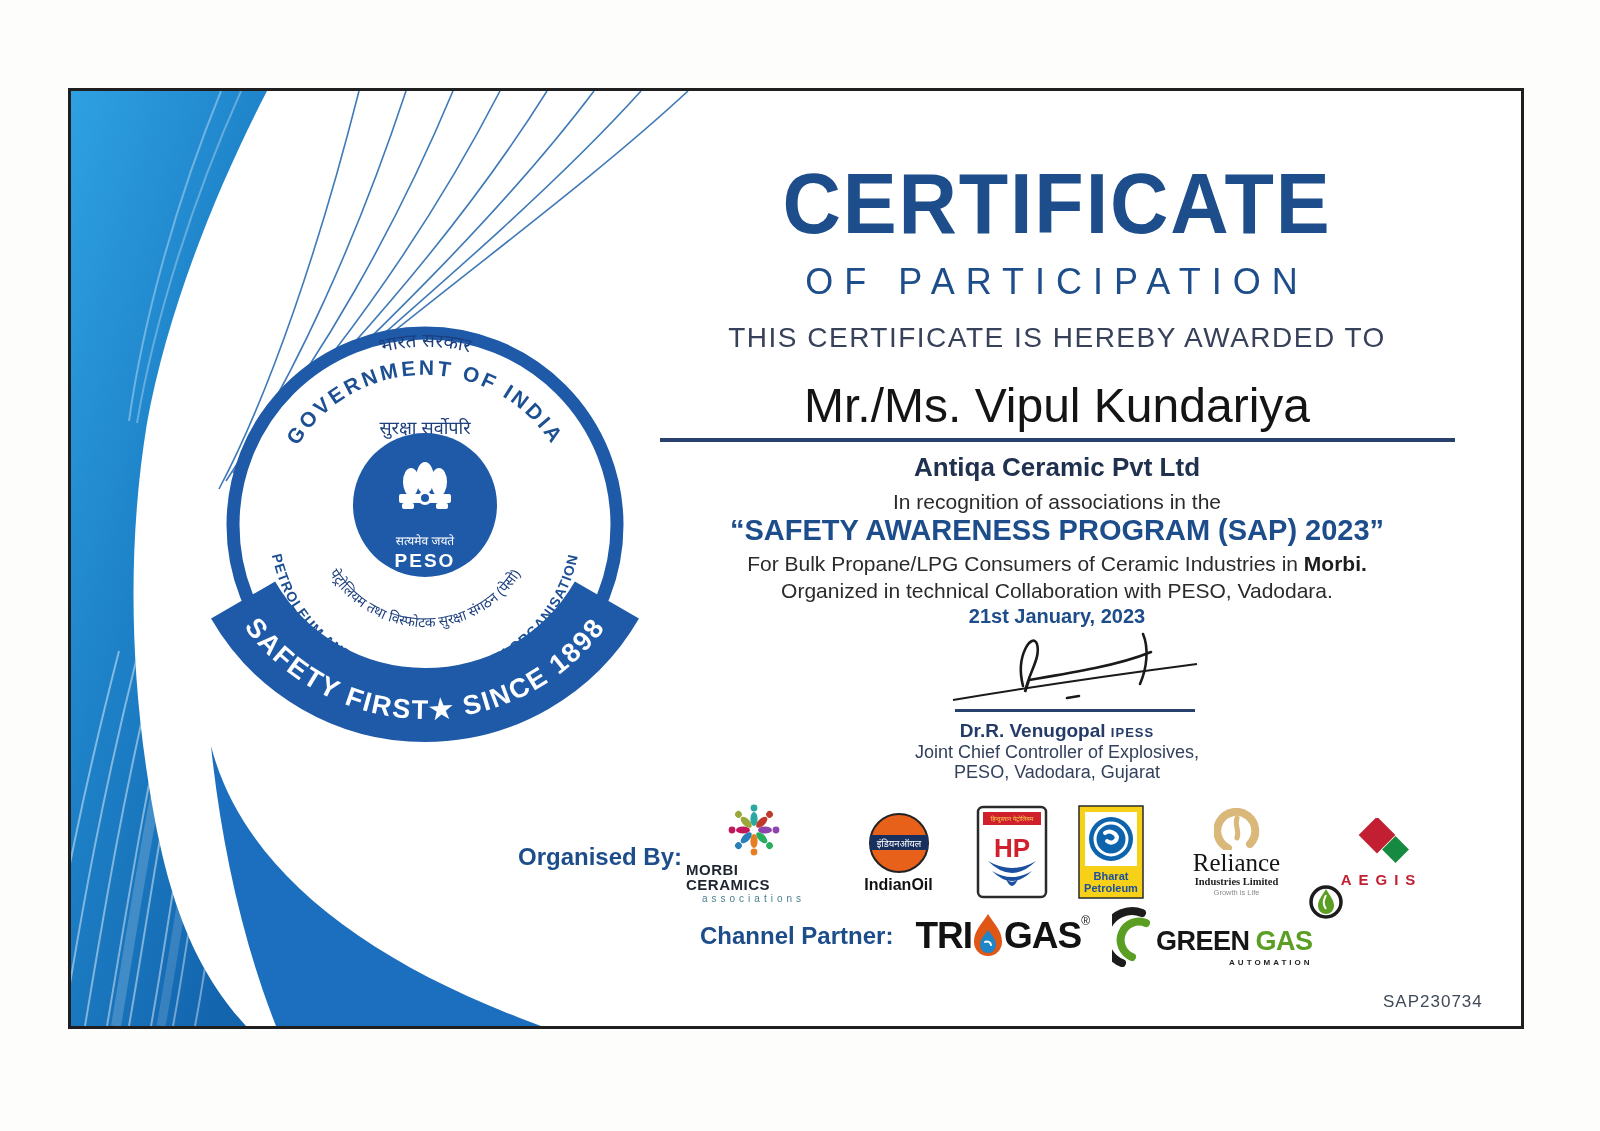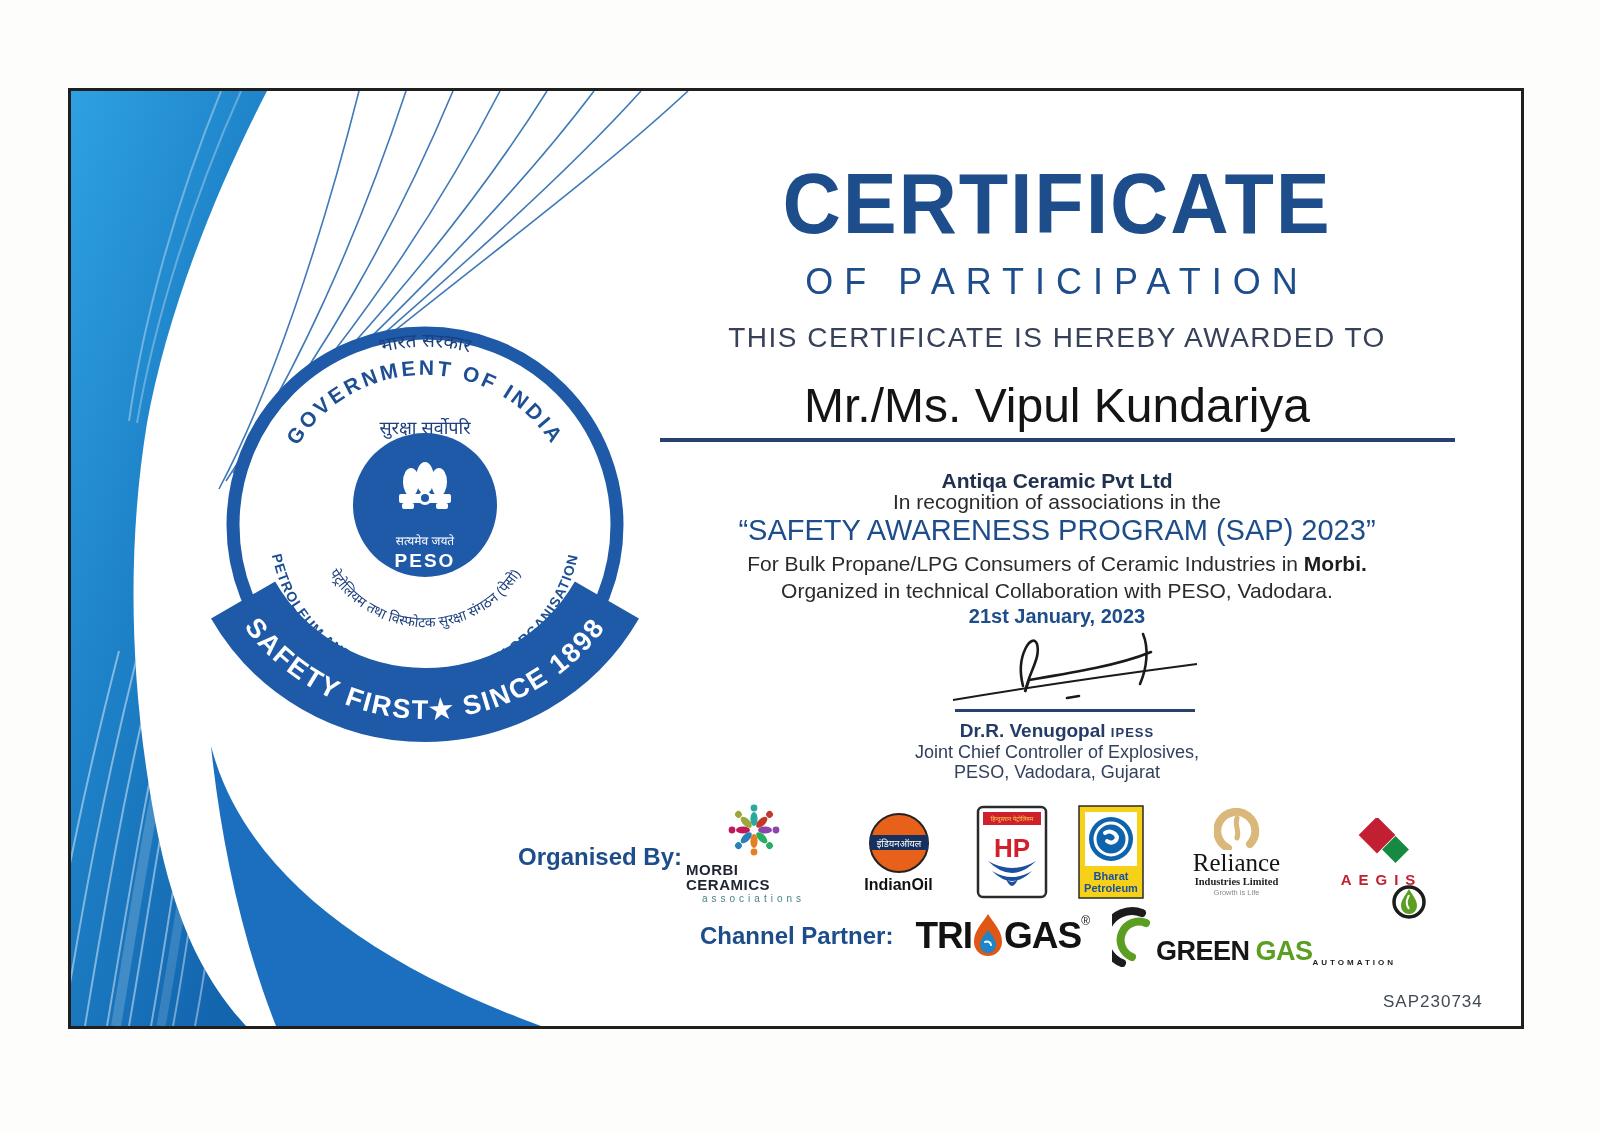--- a/index.html
+++ b/index.html
@@ -11,23 +11,23 @@
   .seal-svg{position:absolute;left:190px;top:310px;width:480px;height:450px;}
   svg text{font-family:"Liberation Sans",sans-serif;}
 
   .col{position:absolute;left:617px;width:880px;text-align:center;}
   .cert-title{top:160px;font-size:86px;font-weight:700;color:#1d4d8a;letter-spacing:2px;
         transform:scaleX(0.94);transform-origin:center;line-height:1;}
   .cert-sub{top:264px;font-size:36px;font-weight:400;color:#1d4d8a;letter-spacing:11px;line-height:1;}
   .awarded{top:324px;font-size:28px;color:#37415a;letter-spacing:1.5px;line-height:1;}
   .r-name{top:382px;font-size:48px;color:#141414;line-height:1;}
   .name-rule{position:absolute;left:660px;top:438px;width:795px;height:4px;background:#27406e;}
-  .r-company{top:454px;font-size:21px;font-weight:700;color:#20304f;line-height:1;margin-top:16px;}
+  .r-company{top:454px;font-size:26px;font-weight:700;color:#20304f;line-height:1;}
   .recog{top:491px;font-size:21px;color:#2b2b2b;line-height:1;}
-  .program{top:515px;font-size:29px;font-weight:400;color:#1d4d8a;line-height:1.1;}
+  .program{top:515px;font-size:29px;font-weight:700;color:#1d4d8a;line-height:1.1;}
   .desc1{top:553px;font-size:21px;color:#2b2b2b;line-height:1;}
   .desc1 b{color:#1c1c1c;}
   .desc2{top:580px;font-size:21px;color:#2b2b2b;line-height:1;}
   .e-date{top:606px;font-size:20px;font-weight:700;color:#1d4d8a;line-height:1;}
   .sig-svg{position:absolute;left:945px;top:628px;width:260px;height:80px;}
   .sig-line{position:absolute;left:955px;top:709px;width:240px;height:3px;background:#27406e;}
   .s-name{top:721px;font-size:19px;font-weight:700;color:#243b68;line-height:1;}
   .s-name .sfx{font-size:13px;letter-spacing:1px;}
   .s-t1{top:743px;font-size:18px;color:#33415c;line-height:1;}
   .s-t2{top:763px;font-size:18px;color:#33415c;line-height:1;}
@@ -42,21 +42,21 @@
   .rel-l2{font-family:"Liberation Serif",serif;font-size:10.5px;font-weight:700;color:#222;margin-top:2px;}
   .rel-l3{font-size:7.5px;color:#8a8a8a;margin-top:2px;}
   .aegis-label{font-size:15px;font-weight:700;color:#c22032;letter-spacing:7px;margin-top:4px;}
 
   .partner-row{position:absolute;left:700px;top:893px;height:86px;display:flex;align-items:center;gap:22px;}
   .partner-label{font-size:24px;font-weight:700;color:#1d4d8a;}
   .trigas{display:flex;align-items:center;}
   .trigas .word{font-size:37px;font-weight:800;color:#121212;letter-spacing:-1px;}
   .trigas .reg{font-size:12px;color:#121212;align-self:flex-start;margin-top:2px;}
   .greengas{position:relative;display:flex;align-items:flex-end;padding-right:26px;}
-  .gg-words{display:flex;flex-direction:row;align-items:flex-end;margin-left:-8px;}
+  .gg-words{display:flex;flex-direction:column;align-items:flex-end;margin-left:-8px;}
   .gg-line{display:flex;align-items:baseline;gap:6px;}
   .gg-green{font-size:27px;font-weight:800;color:#161616;letter-spacing:-0.5px;}
   .gg-gas{font-size:27px;font-weight:800;color:#5a9e22;letter-spacing:-0.5px;}
   .gg-sub{font-size:8px;font-weight:700;letter-spacing:3px;color:#222;align-self:flex-end;margin-top:1px;}
   .gg-flame{position:absolute;right:-4px;top:-24px;}
 
   .cert-num{position:absolute;left:1383px;top:992px;font-size:17px;color:#3f4a57;letter-spacing:1px;}
 </style>
 </head>
 <body>

